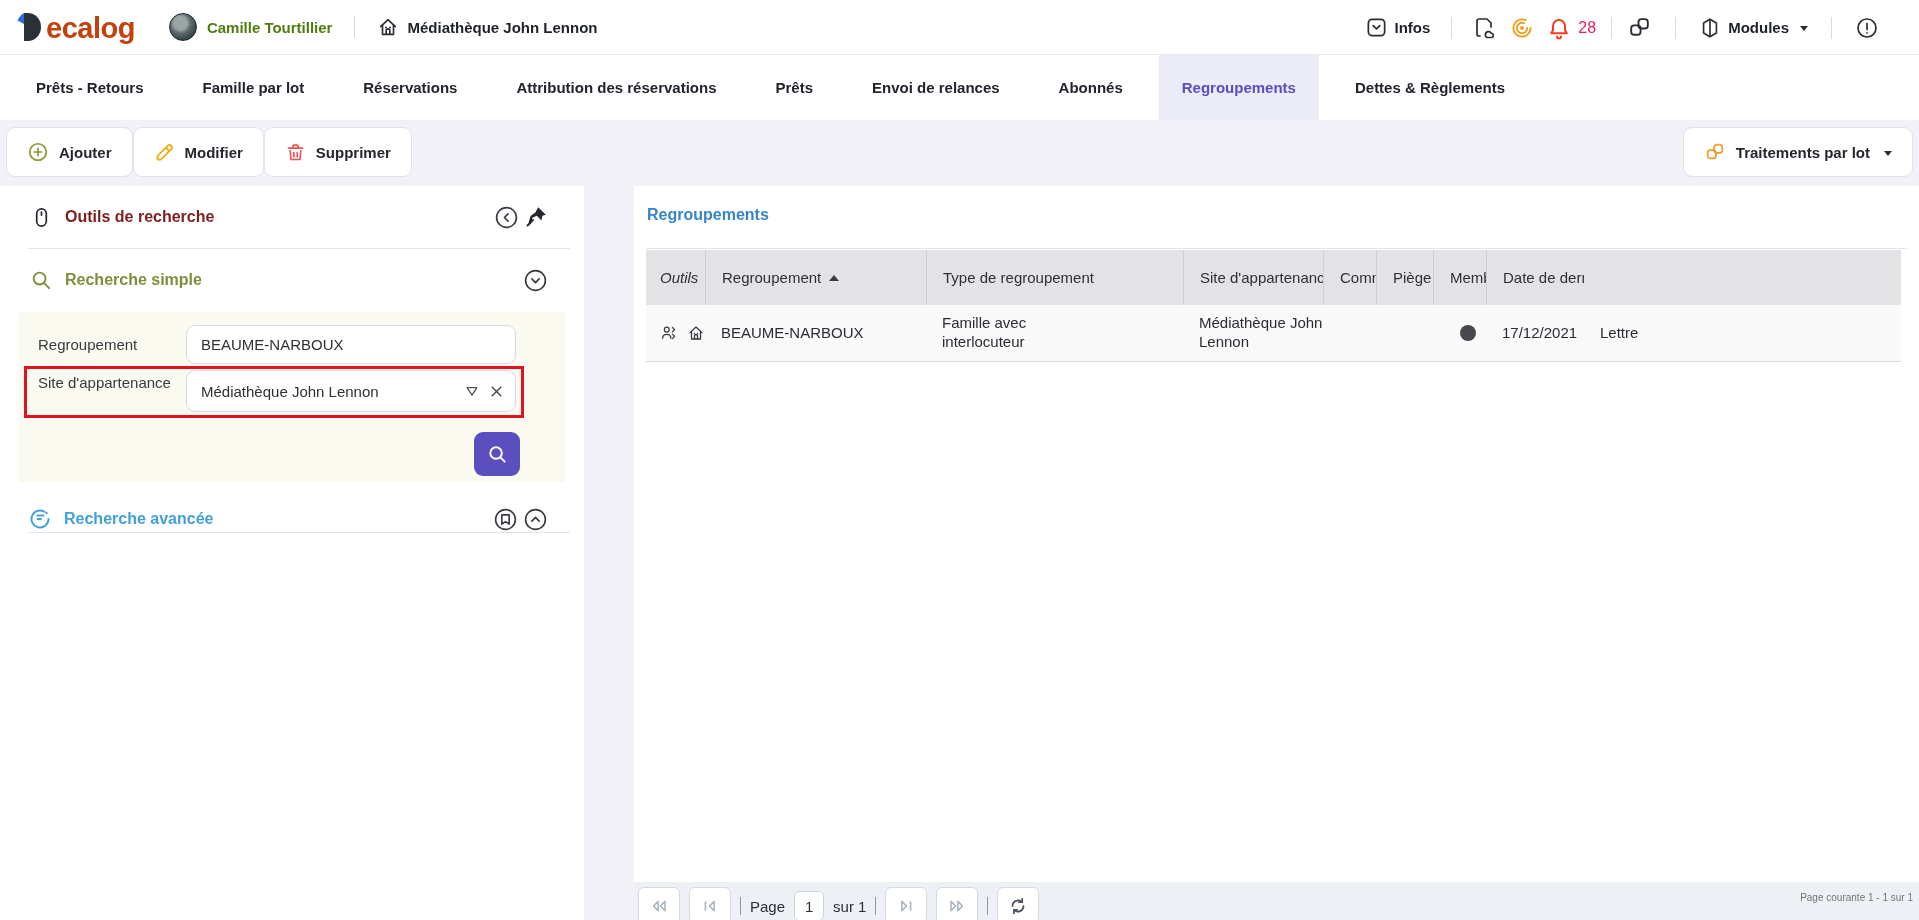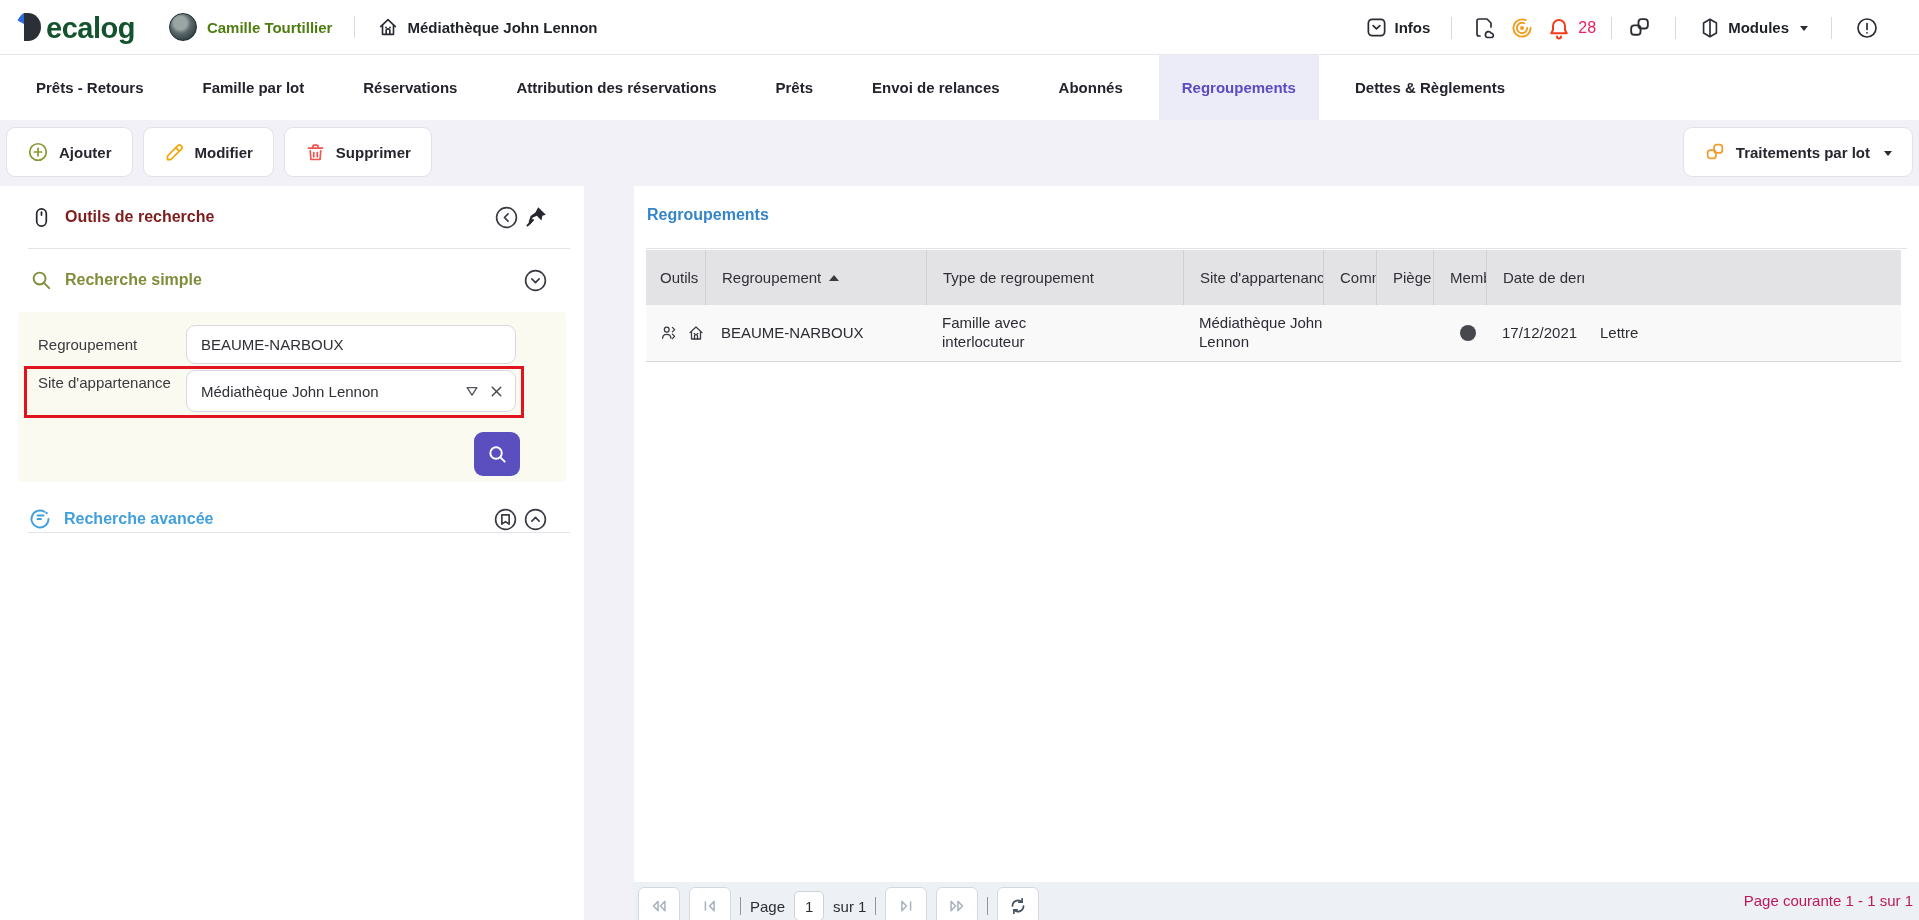--- a/index.html
+++ b/index.html
@@ -13,21 +13,21 @@
   }
   svg { display:block; }
 
   
   .app-header{
     position:absolute; top:0; left:0; width:1919px; height:55px;
     background:#fff; border-bottom:1px solid #e7e7ec;
     display:flex; align-items:center; padding:0 15px; z-index:5;
   }
   .logo{ display:flex; align-items:flex-end; gap:1px; margin-right:34px; }
-  .logo-text{ font-size:29px; font-weight:700; color:#14532d; letter-spacing:-0.5px; line-height:30px;}
+  .logo-text{ font-size:29px; font-weight:700; color:#c2410c; letter-spacing:-0.5px; line-height:30px;}
   .avatar{
     width:28px; height:28px; border-radius:50%;
     background:radial-gradient(circle at 40% 35%, #9aa6a4 0 28%, #5d6a6c 45%, #1f2d33 90%);
     border:1px solid #1f2d33; flex:0 0 auto;
   }
   .hdr-name{ font-size:15px; font-weight:700; color:#4d7c0f; margin-left:10px; }
   .hdr-sep{ width:1px; height:22px; background:#d9d9de; margin:0 22px; }
   .hdr-site{ display:flex; align-items:center; gap:8px; font-size:15px; font-weight:700; color:#1e2126; }
   .hdr-right{ position:absolute; right:40px; top:0; height:55px; display:flex; align-items:center; gap:13px; }
   .hdr-item{ display:flex; align-items:center; gap:7px; font-size:15px; font-weight:700; color:#1e2126; }
@@ -43,21 +43,21 @@
     display:flex; align-items:center; padding:0 23px;
     font-size:15px; font-weight:700; color:#23232d; cursor:pointer; white-space:nowrap;margin-left:13px;
   }
   .tab.active{
     background:#ecebf8; color:#5b4cc4;
     box-shadow:0 -7px 0 0 #ecebf8;
   }
 
   
   .toolbar{ position:absolute; top:120px; left:0; width:1919px; height:66px; }
-  .tb-left{ position:absolute; left:6px; top:7px; display:flex; gap:10px; }
+  .tb-left{ position:absolute; left:6px; top:7px; display:flex; gap:0; }
   .btn{
     height:50px; background:#fff; border:1px solid #e1e1e8; border-radius:9px;
     display:flex; align-items:center; gap:10px; padding:0 20px;
     font-size:15px; font-weight:700; color:#26262e; cursor:pointer;
   }
   .tb-right{ position:absolute; right:6px; top:7px; }
 
   
   .left-panel{
     position:absolute; left:0; top:186px; width:584px; bottom:0;
@@ -99,21 +99,21 @@
 
   
   .results-title{ position:absolute; left:13px; top:20px; font-size:16px; font-weight:700; color:#3585c8; }
   .grid{ position:absolute; left:12px; top:64px; width:1255px; }
   .g-head{ display:flex; background:#e3e3e5; height:55px; align-items:center; }
   .g-head .cell{
     font-size:15px; color:#2f2f37; white-space:nowrap; overflow:hidden;
     padding-left:16px; height:55px; display:flex; align-items:center;
     border-left:1px solid #cfcfd4; flex:0 0 auto;
   }
-  .g-head .cell:first-child{ border-left:none; padding-left:14px; }
+  .g-head .cell:first-child{ border-left:none; padding-left:14px;font-style:italic; }
   .g-row{ display:flex; background:#f9f9fa; border-bottom:1px solid #d6d6dc; min-height:57px; align-items:center; }
   .g-row .cell{ font-size:15px; color:#2b2b33; padding-left:16px; flex:0 0 auto; line-height:1.25; }
   .g-row .cell:first-child{ padding-left:14px; }
   .c0{ width:59px; } .c1{ width:221px; } .c2{ width:257px; } .c3{ width:140px; }
   .c4{ width:53px; } .c5{ width:57px; } .c6{ width:53px; } .c7{ width:98px; }
   .c8{ width:317px; flex:1 1 auto !important; }
   .sort-asc{ width:0; height:0; border-left:5px solid transparent; border-right:5px solid transparent; border-bottom:6px solid #3a3a42; margin-left:8px; }
   .tools-cell{ display:flex; gap:9px; align-items:center; }
   .dot{ width:16px; height:16px; border-radius:50%; background:#47474e; margin:0 auto; }
 
@@ -127,21 +127,21 @@
     display:flex; align-items:center; justify-content:center; cursor:pointer;
   }
   .pg-text{ font-size:15px; color:#2b2f33; white-space:nowrap; }
   .pg-bar{ width:1px; height:18px; background:#8f979e; }
   .pg-input{
     width:30px; height:30px; border:1px solid #cdd3d9; border-radius:5px;
     text-align:center; font-size:15px; color:#2b2f33; background:#fff;
     font-family:"Liberation Sans", sans-serif; outline:none;
   }
   .page-summary{
-    position:absolute; right:6px; top:10px; font-size:15px; color:#be185d;
+    position:absolute; right:6px; top:10px; font-size:10px; color:#737373;
   }
 </style>
 </head>
 <body>
 
 <div class="app-header">
   <div class="logo">
     <svg width="30" height="32" viewBox="0 0 30 32">
       <path d="M9 2 h4 a13 14 0 0 1 0 28 h-4 z" fill="#2b3037"></path>
       <path d="M9 2 v11 L2.5 9.5 Q5 4 9 2 z" fill="#2e6bdf"></path>

